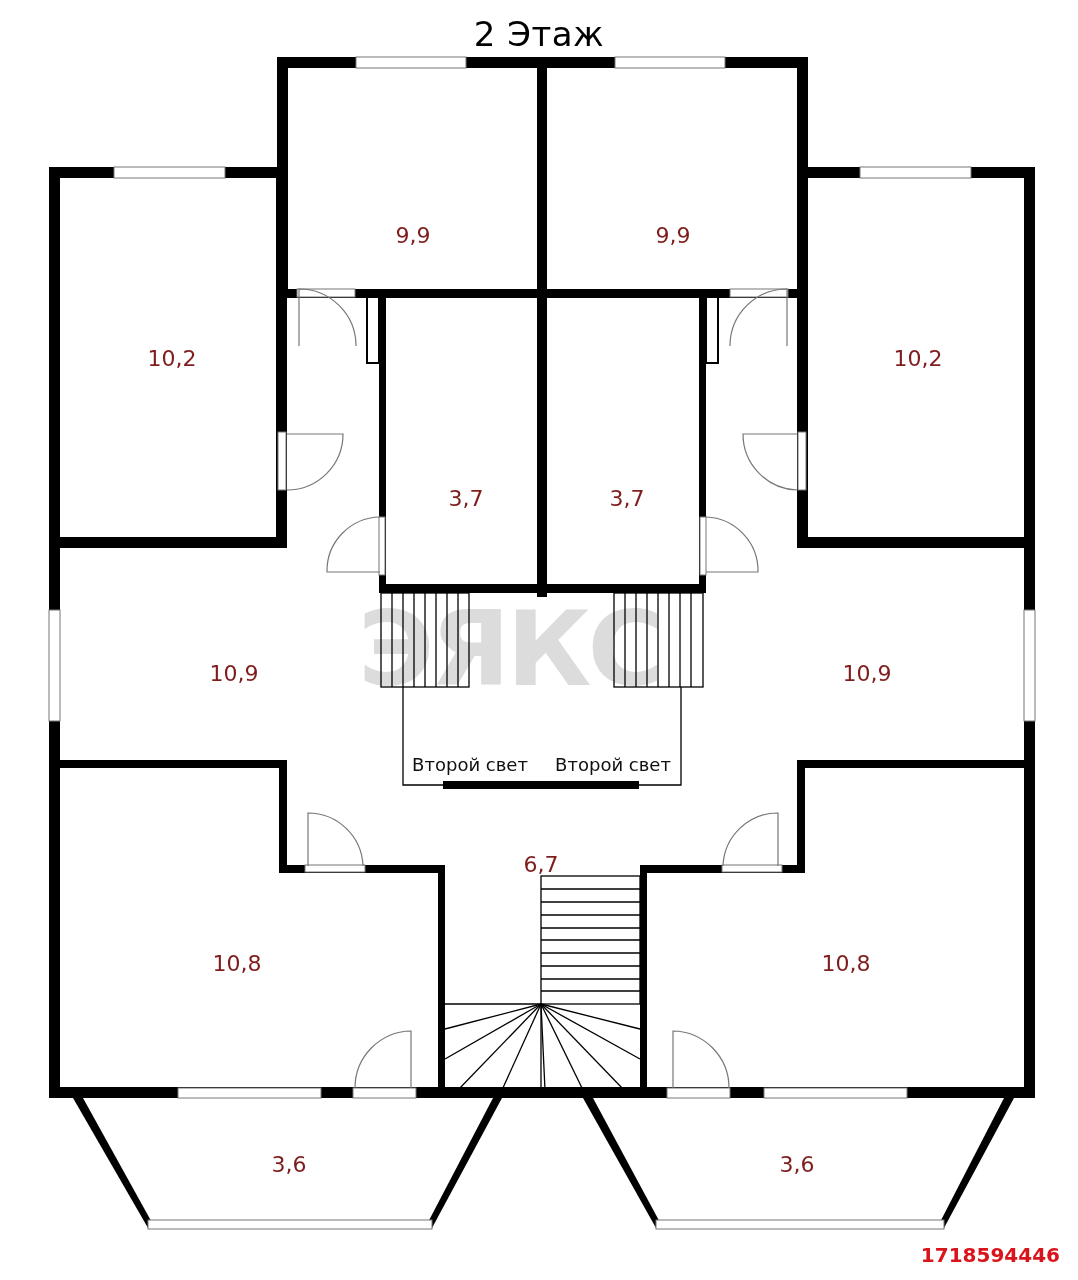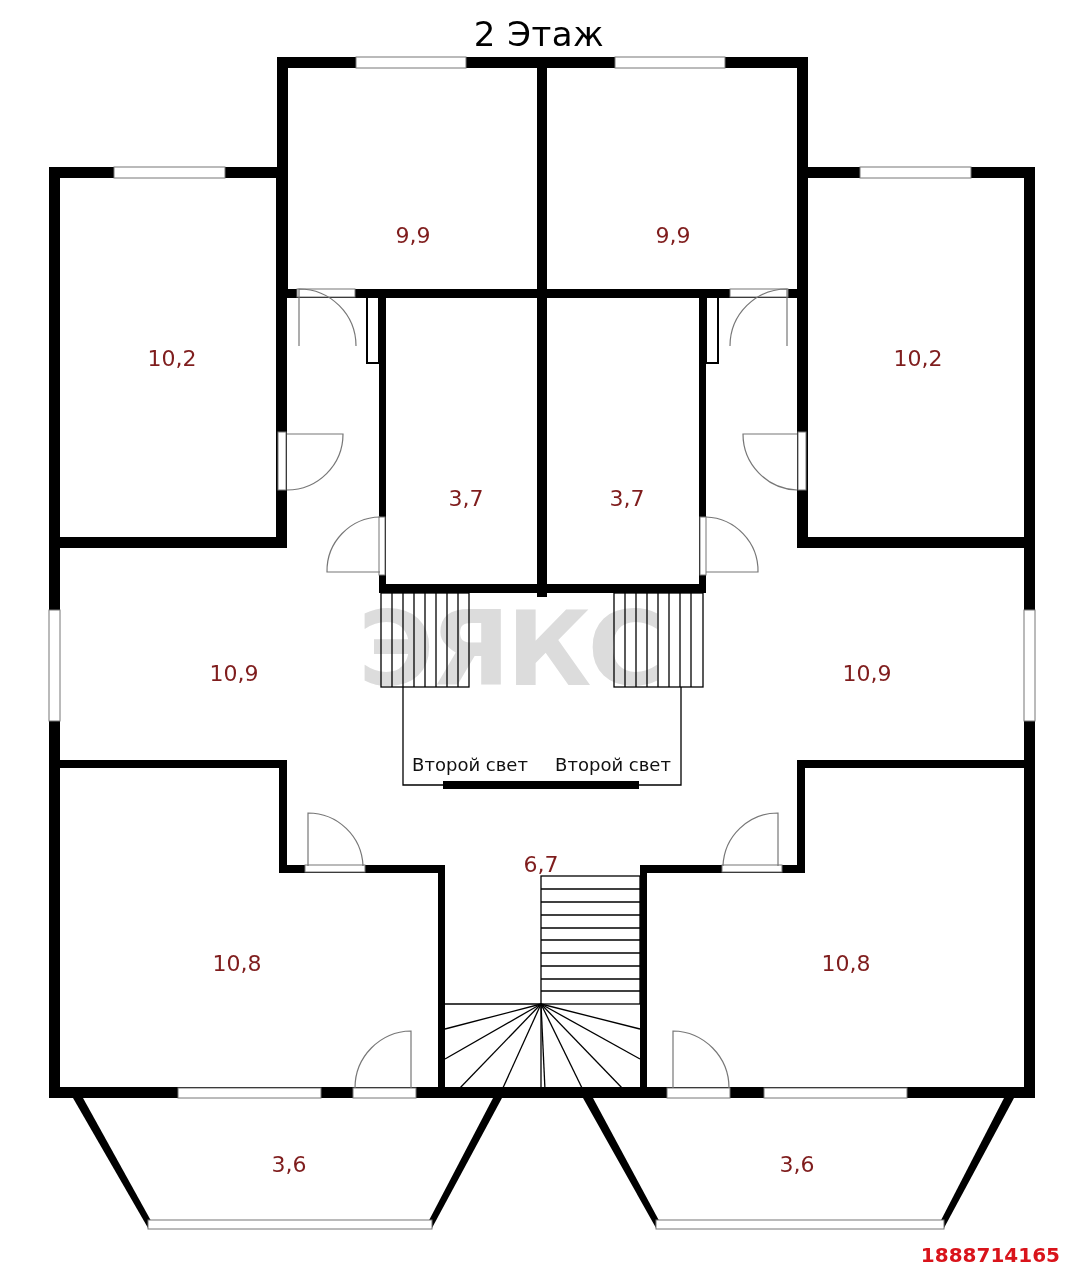--- a/index.html
+++ b/index.html
@@ -184,13 +184,13 @@
 <div class="area" style="left:867px;top:673px;">10,9</div>
 <div class="area" style="left:541px;top:864px;">6,7</div>
 <div class="area" style="left:237px;top:963px;">10,8</div>
 <div class="area" style="left:846px;top:963px;">10,8</div>
 <div class="area" style="left:289px;top:1164px;">3,6</div>
 <div class="area" style="left:797px;top:1164px;">3,6</div>
 
 <div class="label2" style="left:470px;top:724px;">Второй свет</div>
 <div class="label2" style="left:613px;top:724px;">Второй свет</div>
 
-<div class="listing-id">1888714165</div>
+<div class="listing-id">1718594446</div>
 
 </body></html>

